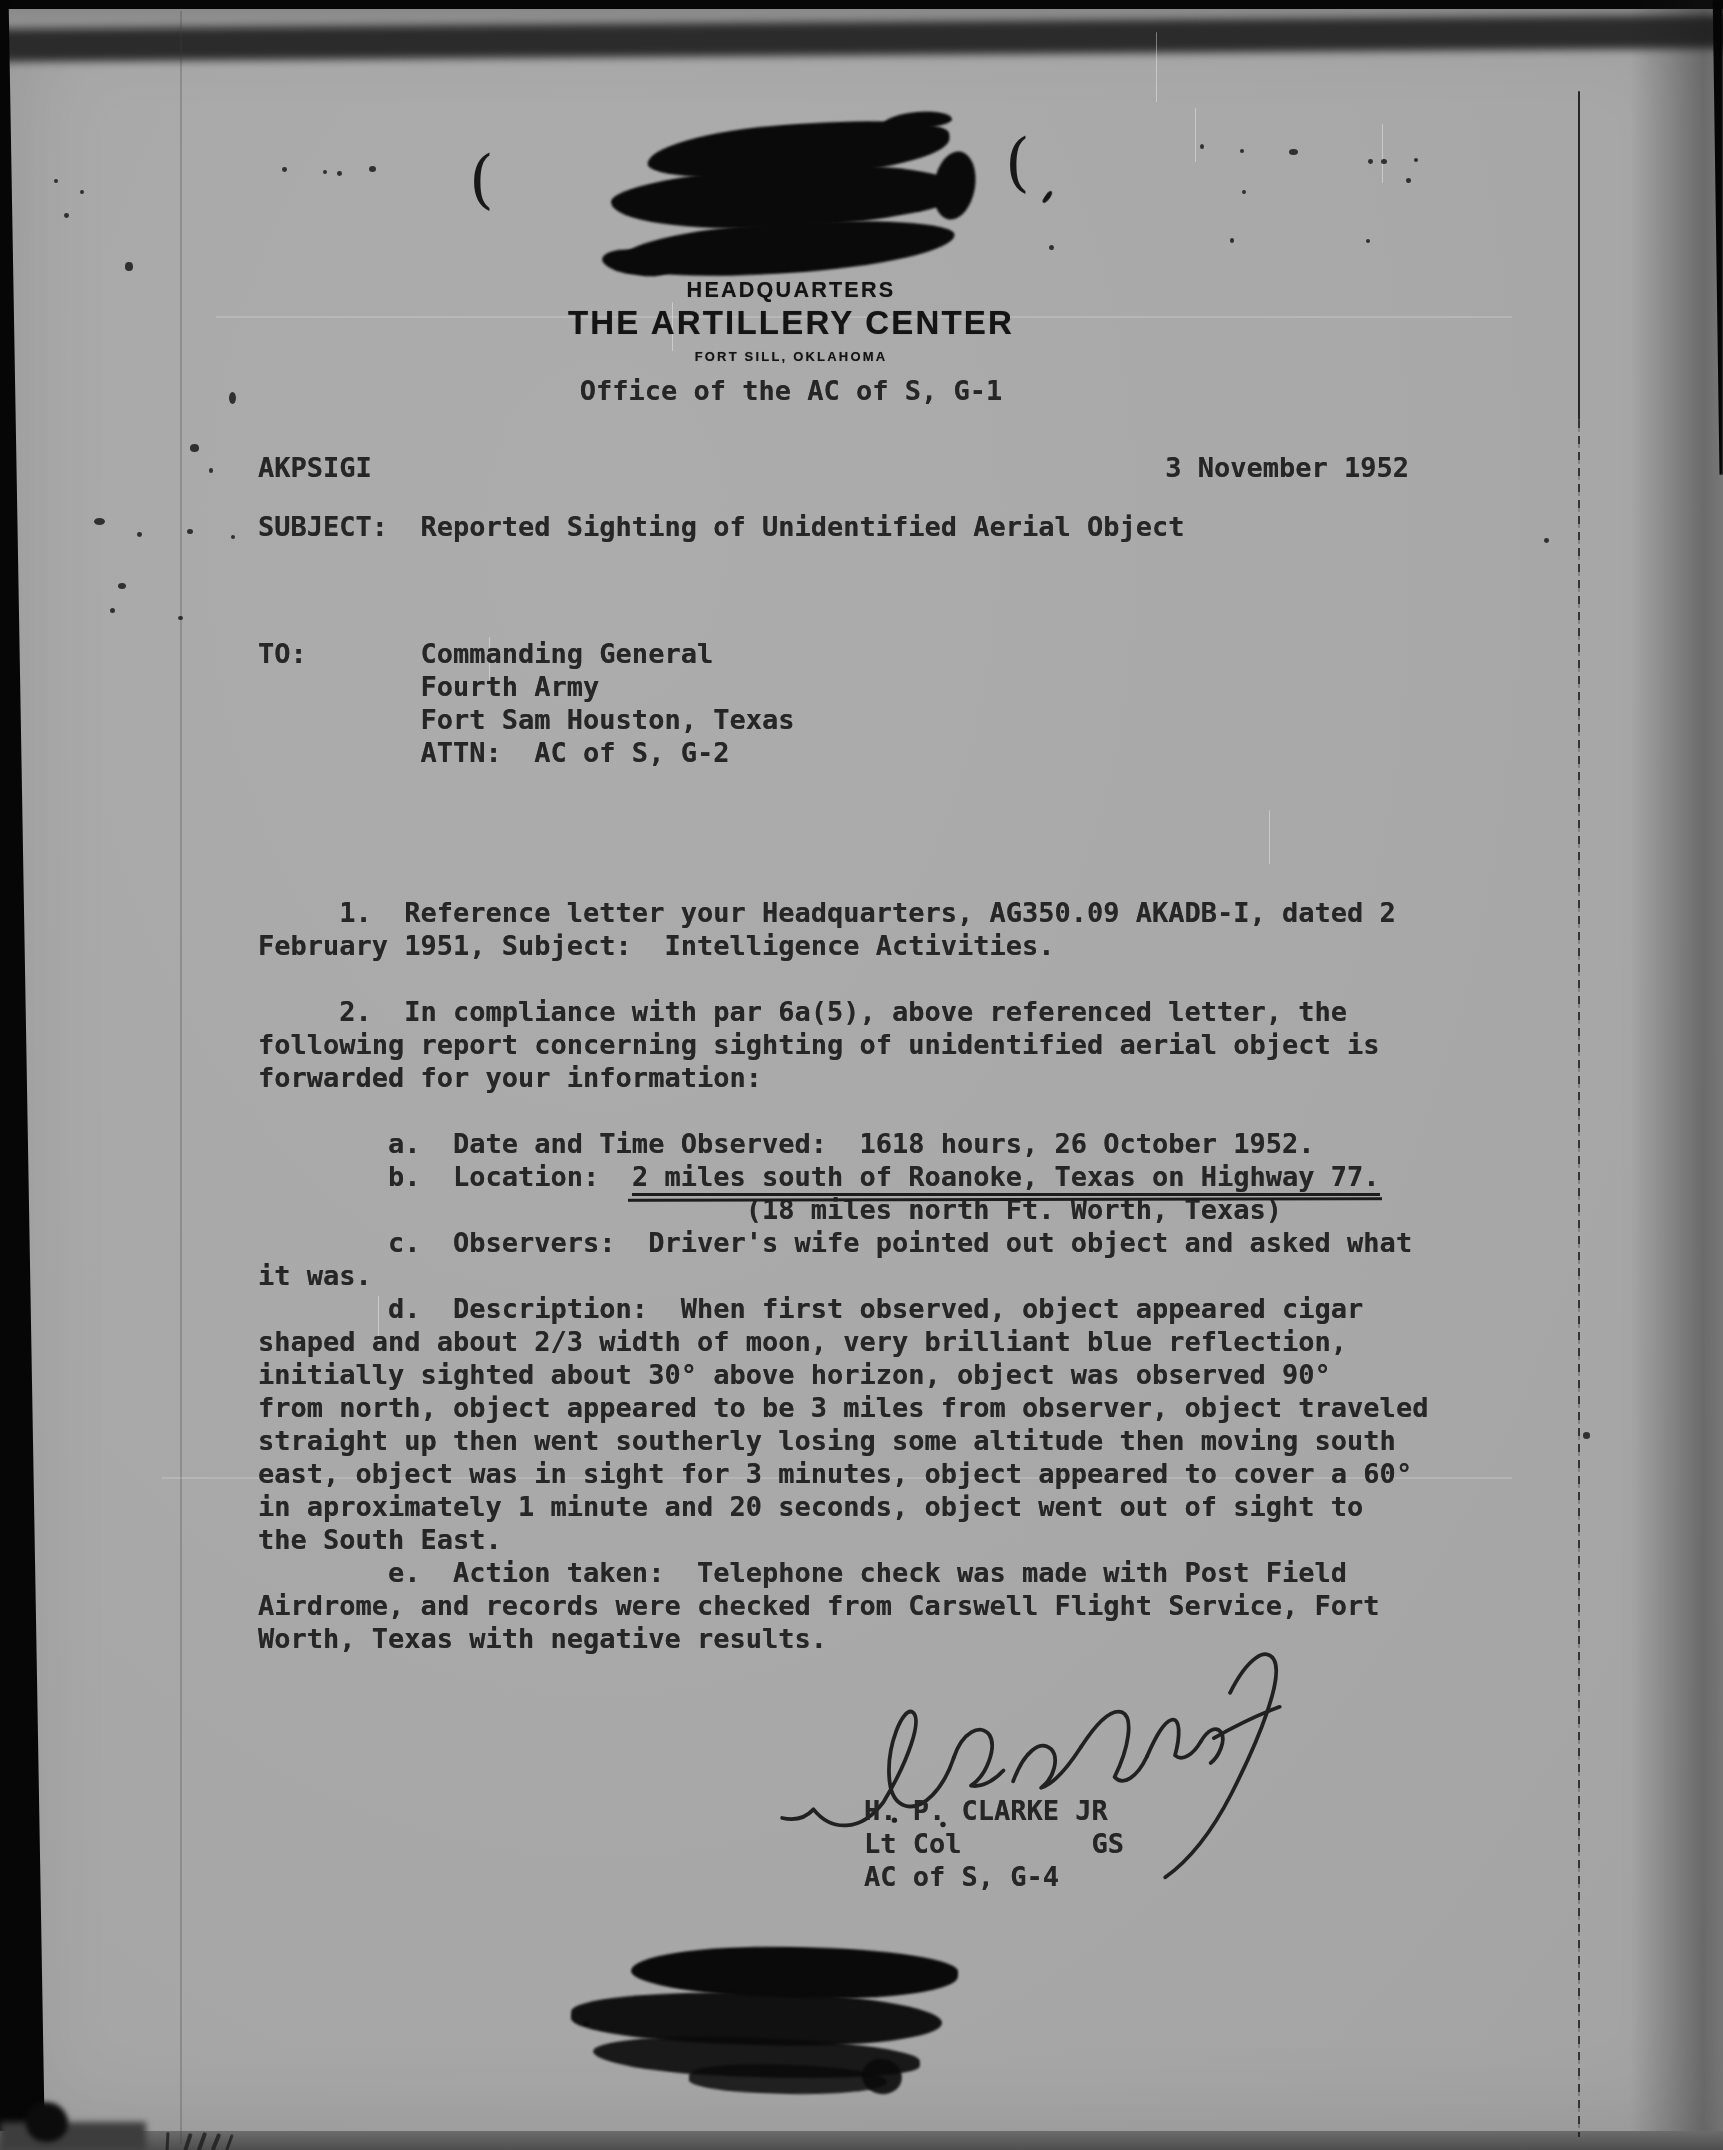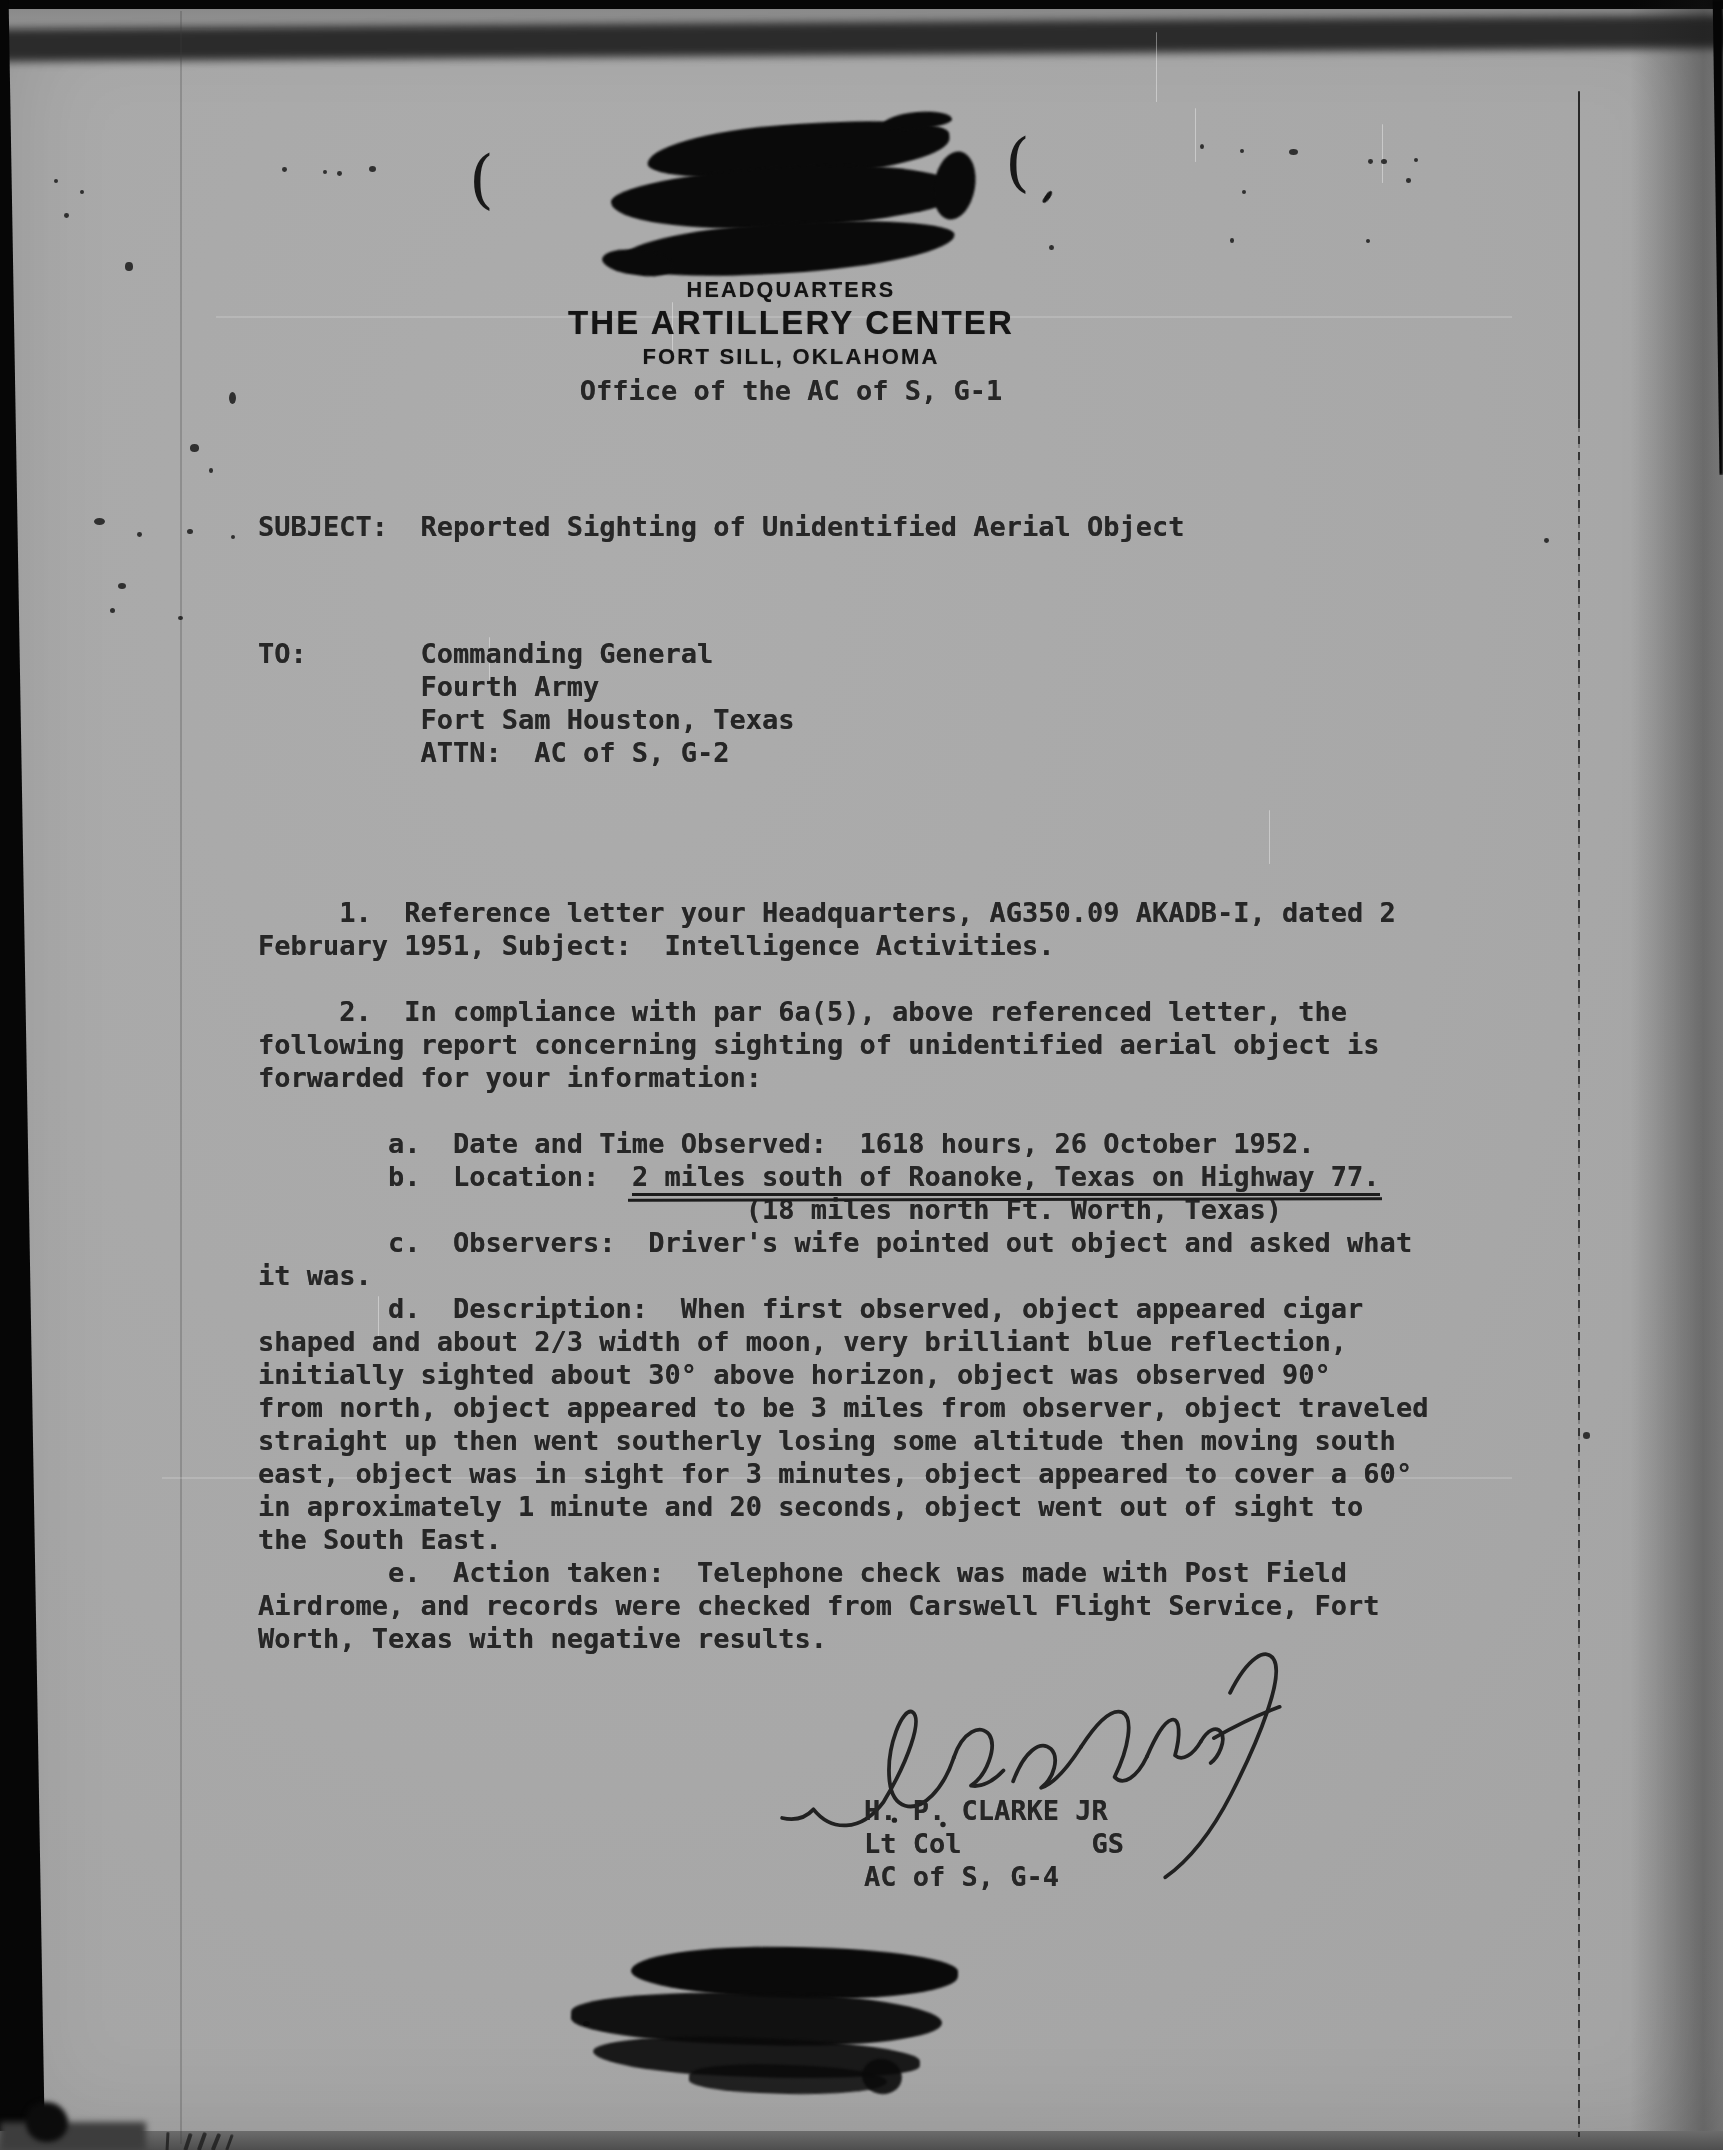--- a/index.html
+++ b/index.html
@@ -35,21 +35,21 @@
   .stroke{position:absolute;background:#0a0a0a;filter:blur(0.8px);}
   
   .tw{position:absolute;font-size:27px;line-height:33px;font-weight:700;color:#262626;letter-spacing:0;white-space:pre;text-shadow:0 0 0.5px rgba(30,30,30,.55);}
   .bline{height:33px;white-space:pre;}
   .u2{display:inline-block;position:relative;border-bottom:3.2px solid #1c1c1c;padding-bottom:0px;}
   .u2::after{content:"";position:absolute;left:-4.3px;right:-2.2px;bottom:-8.6px;height:3.2px;background:#1c1c1c;transform:rotate(-0.12deg);filter:blur(0.3px);}
   
   .letterhead{position:absolute;left:359px;top:274px;width:864px;text-align:center;color:#141414;font-family:"Liberation Sans","DejaVu Sans",sans-serif;font-weight:bold;text-shadow:0 0 0.8px rgba(0,0,0,.45);}
   .lh1{font-size:21.6px;letter-spacing:2.2px;line-height:31px;}
   .lh2{font-size:33px;letter-spacing:2.2px;line-height:35px;}
-  .lh3{font-size:22px;letter-spacing:2.2px;line-height:33px;}
+  .lh3{font-size:13px;letter-spacing:2.2px;line-height:33px;}
   .lh-office{font-family:"DejaVu Sans Mono","Liberation Mono",monospace;font-weight:700;font-size:27px;letter-spacing:0;line-height:36px;color:#262626;text-shadow:0 0 0.5px rgba(30,30,30,.55);}
   .refline{display:flex;justify-content:space-between;width:1151px;}
   .sig-svg{position:absolute;left:755px;top:1641px;}
   .slash{position:absolute;background:#1d1d1d;opacity:.8;border-radius:1.6px;filter:blur(0.3px);}
 </style>
 </head>
 <body>
 
 <div class="page">
 
@@ -130,20 +130,24 @@
     <div class="stroke" style="left:300px;top:116px;width:40px;height:35px;border-radius:50%;transform:rotate(12deg);opacity:.9;"></div>
   </div>
 
   <div class="letterhead">
     <div class="lh1">HEADQUARTERS</div>
     <div class="lh2">THE ARTILLERY CENTER</div>
     <div class="lh3">FORT SILL, OKLAHOMA</div>
     <div class="lh-office">Office of the AC of S, G-1</div>
   </div>
 
+  <div class="tw refline" style="left:258px;top:451px;">
+    <span>AKPSIGI</span>
+    <span>3 November 1952</span>
+  </div>
 
   <div class="tw" style="left:258px;top:510px;">SUBJECT:  Reported Sighting of Unidentified Aerial Object</div>
 
   <div class="tw" style="left:258px;top:637px;" id="to-block">TO:       Commanding General
           Fourth Army
           Fort Sam Houston, Texas
           ATTN:  AC of S, G-2</div>
 
   <div class="tw" style="left:258px;top:896px;" id="body-block"><div class="bline">     1.  Reference letter your Headquarters, AG350.09 AKADB-I, dated 2</div><div class="bline">February 1951, Subject:  Intelligence Activities.</div><div class="bline"></div><div class="bline">     2.  In compliance with par 6a(5), above referenced letter, the</div><div class="bline">following report concerning sighting of unidentified aerial object is</div><div class="bline">forwarded for your information:</div><div class="bline"></div><div class="bline">        a.  Date and Time Observed:  1618 hours, 26 October 1952.</div><div class="bline"><span>        b.  Location:  </span><span class="u2">2 miles south of Roanoke, Texas on Highway 77.</span></div><div class="bline">                              (18 miles north Ft. Worth, Texas)</div><div class="bline">        c.  Observers:  Driver's wife pointed out object and asked what</div><div class="bline">it was.</div><div class="bline">        d.  Description:  When first observed, object appeared cigar</div><div class="bline">shaped and about 2/3 width of moon, very brilliant blue reflection,</div><div class="bline">initially sighted about 30° above horizon, object was observed 90°</div><div class="bline">from north, object appeared to be 3 miles from observer, object traveled</div><div class="bline">straight up then went southerly losing some altitude then moving south</div><div class="bline">east, object was in sight for 3 minutes, object appeared to cover a 60°</div><div class="bline">in aproximately 1 minute and 20 seconds, object went out of sight to</div><div class="bline">the South East.</div><div class="bline">        e.  Action taken:  Telephone check was made with Post Field</div><div class="bline">Airdrome, and records were checked from Carswell Flight Service, Fort</div><div class="bline">Worth, Texas with negative results.</div></div>
 

